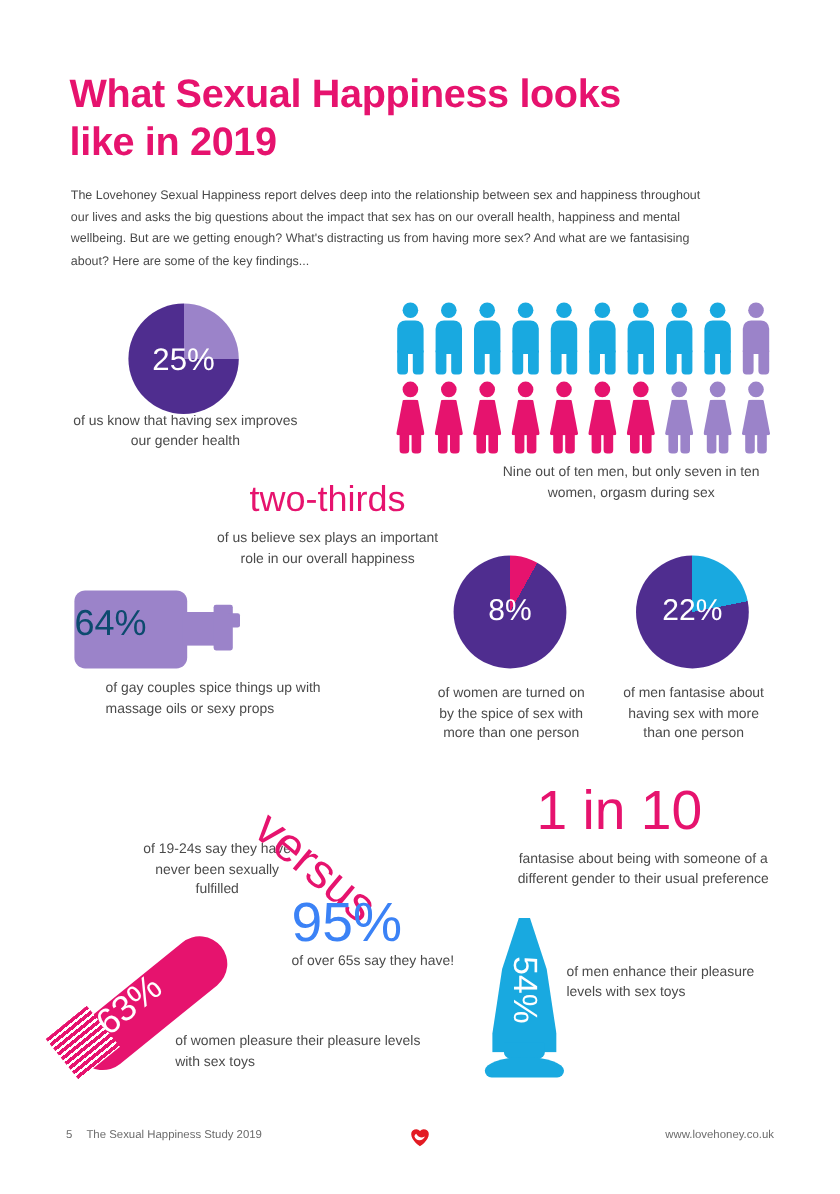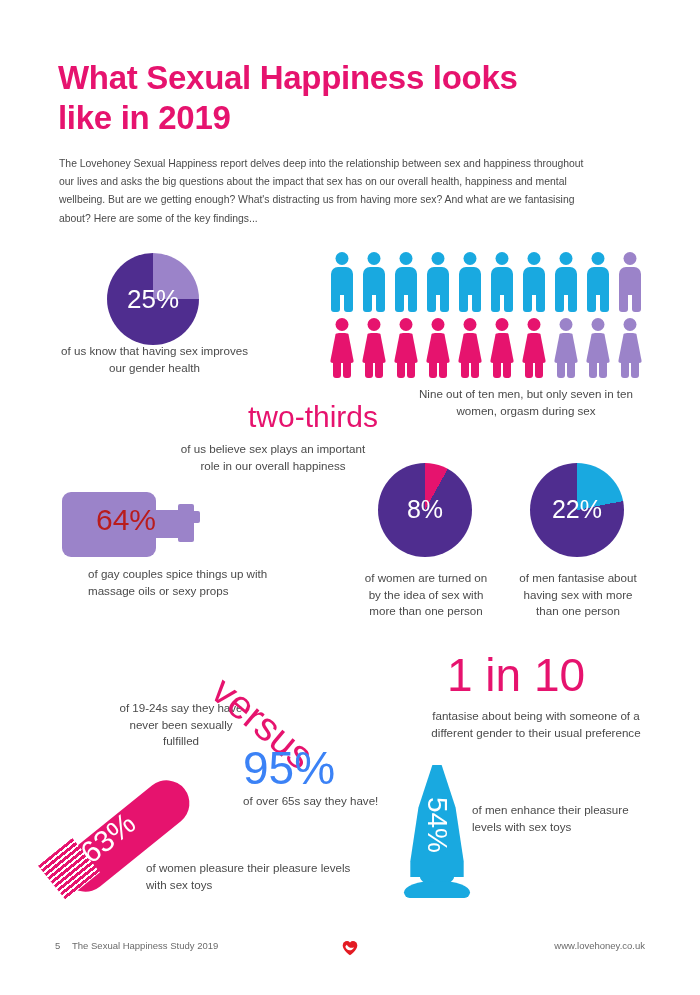--- a/index.html
+++ b/index.html
@@ -132,21 +132,21 @@
     border-radius: 0 0 3px 3px;
   }
   .fig.female .leg-l { left: 6px; }
   .fig.female .leg-r { left: 16px; }
 
   
   .twothirds {
     position: absolute;
     left: 168px; top: 400px;
     width: 210px;
-    text-align: right;
+    text-align: center;
     font-size: 30px;
     color: #E6136E;
     font-weight: normal;
   }
 
   
   #bottle {
     position: absolute;
     left: 62px; top: 492px;
     width: 148px; height: 65px;
@@ -175,22 +175,22 @@
     position: absolute;
     left: 128px; top: 19px;
     width: 10px; height: 12px;
     background: #9B83C9;
     border-radius: 0 2px 2px 0;
   }
   #bottle .pct {
     position: absolute;
     left: 0; top: 13px;
     width: 94px;
-    text-align: right;
-    color: #b91c1c;
+    text-align: left;
+    color: #0c4a6e;
     font-size: 30px;
     line-height: 1;
   }
 
   
   .bigstat {
     position: absolute;
     line-height: 1;
     font-weight: normal;
   }
@@ -455,21 +455,21 @@
     <div class="neck"></div>
     <div class="cap"></div>
     <div class="nozzle"></div>
     <div class="pct">64%</div>
   </div>
   <div class="cap left" style="left:88px; top:566px; width:195px;">of gay couples spice things up with massage oils or sexy props</div>
 
   <div class="pie" id="pie-8">
     <div class="pielabel">8%</div>
   </div>
-  <div class="cap center" style="left:362px; top:570px; width:128px;">of women are turned on by the idea of sex with more than one person</div>
+  <div class="cap center" style="left:362px; top:570px; width:128px;">of women are turned on by the spice of sex with more than one person</div>
 
   <div class="pie" id="pie-22">
     <div class="pielabel">22%</div>
   </div>
   <div class="cap center" style="left:518px; top:570px; width:120px;">of men fantasise about having sex with more than one person</div>
 
   <div class="cap center" style="left:110px; top:700px; width:142px;">of 19-24s say they have never been sexually fulfilled</div>
 
   <div id="versus">versus</div>
 

